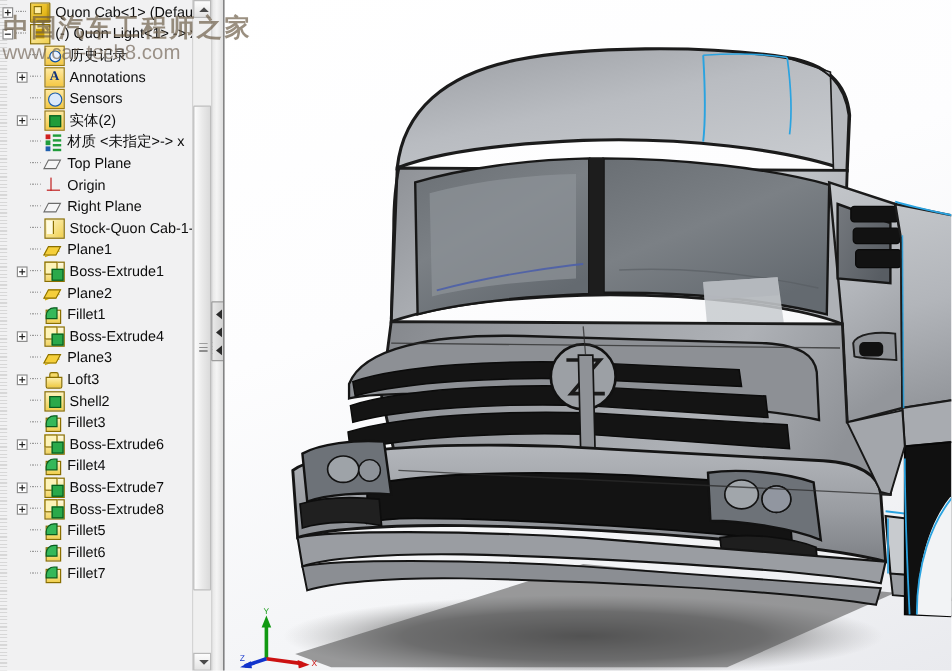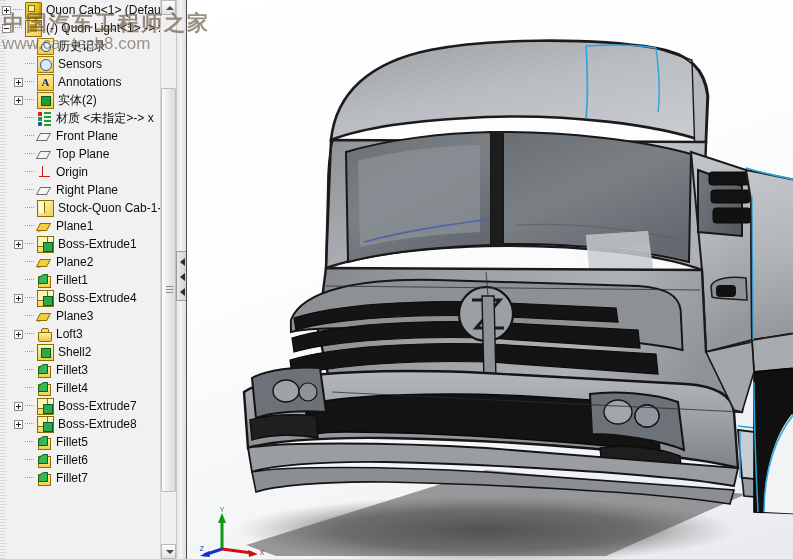--- a/index.html
+++ b/index.html
@@ -210,58 +210,51 @@
         </div>
         <div class="tree-row">
           <span class="indent" style="width: 14px;"></span>
           <span class="expander none"></span>
           <span class="elbow"></span>
           <span class="ticon ic-history"></span>
           <span class="tlabel">历史记录</span>
         </div>
         <div class="tree-row">
           <span class="indent" style="width: 14px;"></span>
+          <span class="expander plus"></span>
+          <span class="elbow"></span>
+          <span class="ticon ic-annot"></span>
+          <span class="tlabel">Annotations</span>
+        </div>
+        <div class="tree-row">
+          <span class="indent" style="width: 14px;"></span>
           <span class="expander none"></span>
           <span class="elbow"></span>
           <span class="ticon ic-sensor"></span>
           <span class="tlabel">Sensors</span>
         </div>
         <div class="tree-row">
           <span class="indent" style="width: 14px;"></span>
           <span class="expander plus"></span>
           <span class="elbow"></span>
-          <span class="ticon ic-annot"></span>
-          <span class="tlabel">Annotations</span>
-        </div>
-        <div class="tree-row">
-          <span class="indent" style="width: 14px;"></span>
-          <span class="expander plus"></span>
-          <span class="elbow"></span>
           <span class="ticon ic-solid"></span>
           <span class="tlabel">实体(2)</span>
         </div>
         <div class="tree-row">
           <span class="indent" style="width: 14px;"></span>
           <span class="expander none"></span>
           <span class="elbow"></span>
           <span class="ticon ic-material"></span>
           <span class="tlabel">材质 &lt;未指定&gt;-&gt; x</span>
         </div>
         <div class="tree-row">
           <span class="indent" style="width: 14px;"></span>
           <span class="expander none"></span>
           <span class="elbow"></span>
           <span class="ticon ic-plane"></span>
-          <span class="tlabel">Front Plane</span>
-        </div>
-        <div class="tree-row">
-          <span class="indent" style="width: 14px;"></span>
-          <span class="expander none"></span>
-          <span class="elbow"></span>
-          <span class="ticon ic-plane"></span>
           <span class="tlabel">Top Plane</span>
         </div>
         <div class="tree-row">
           <span class="indent" style="width: 14px;"></span>
           <span class="expander none"></span>
           <span class="elbow"></span>
           <span class="ticon ic-origin"></span>
           <span class="tlabel">Origin</span>
         </div>
         <div class="tree-row">
@@ -333,20 +326,27 @@
           <span class="elbow"></span>
           <span class="ticon ic-shell"></span>
           <span class="tlabel">Shell2</span>
         </div>
         <div class="tree-row">
           <span class="indent" style="width: 14px;"></span>
           <span class="expander none"></span>
           <span class="elbow"></span>
           <span class="ticon ic-fillet"></span>
           <span class="tlabel">Fillet3</span>
+        </div>
+        <div class="tree-row">
+          <span class="indent" style="width: 14px;"></span>
+          <span class="expander plus"></span>
+          <span class="elbow"></span>
+          <span class="ticon ic-boss"></span>
+          <span class="tlabel">Boss-Extrude6</span>
         </div>
         <div class="tree-row">
           <span class="indent" style="width: 14px;"></span>
           <span class="expander none"></span>
           <span class="elbow"></span>
           <span class="ticon ic-fillet"></span>
           <span class="tlabel">Fillet4</span>
         </div>
         <div class="tree-row">
           <span class="indent" style="width: 14px;"></span>

